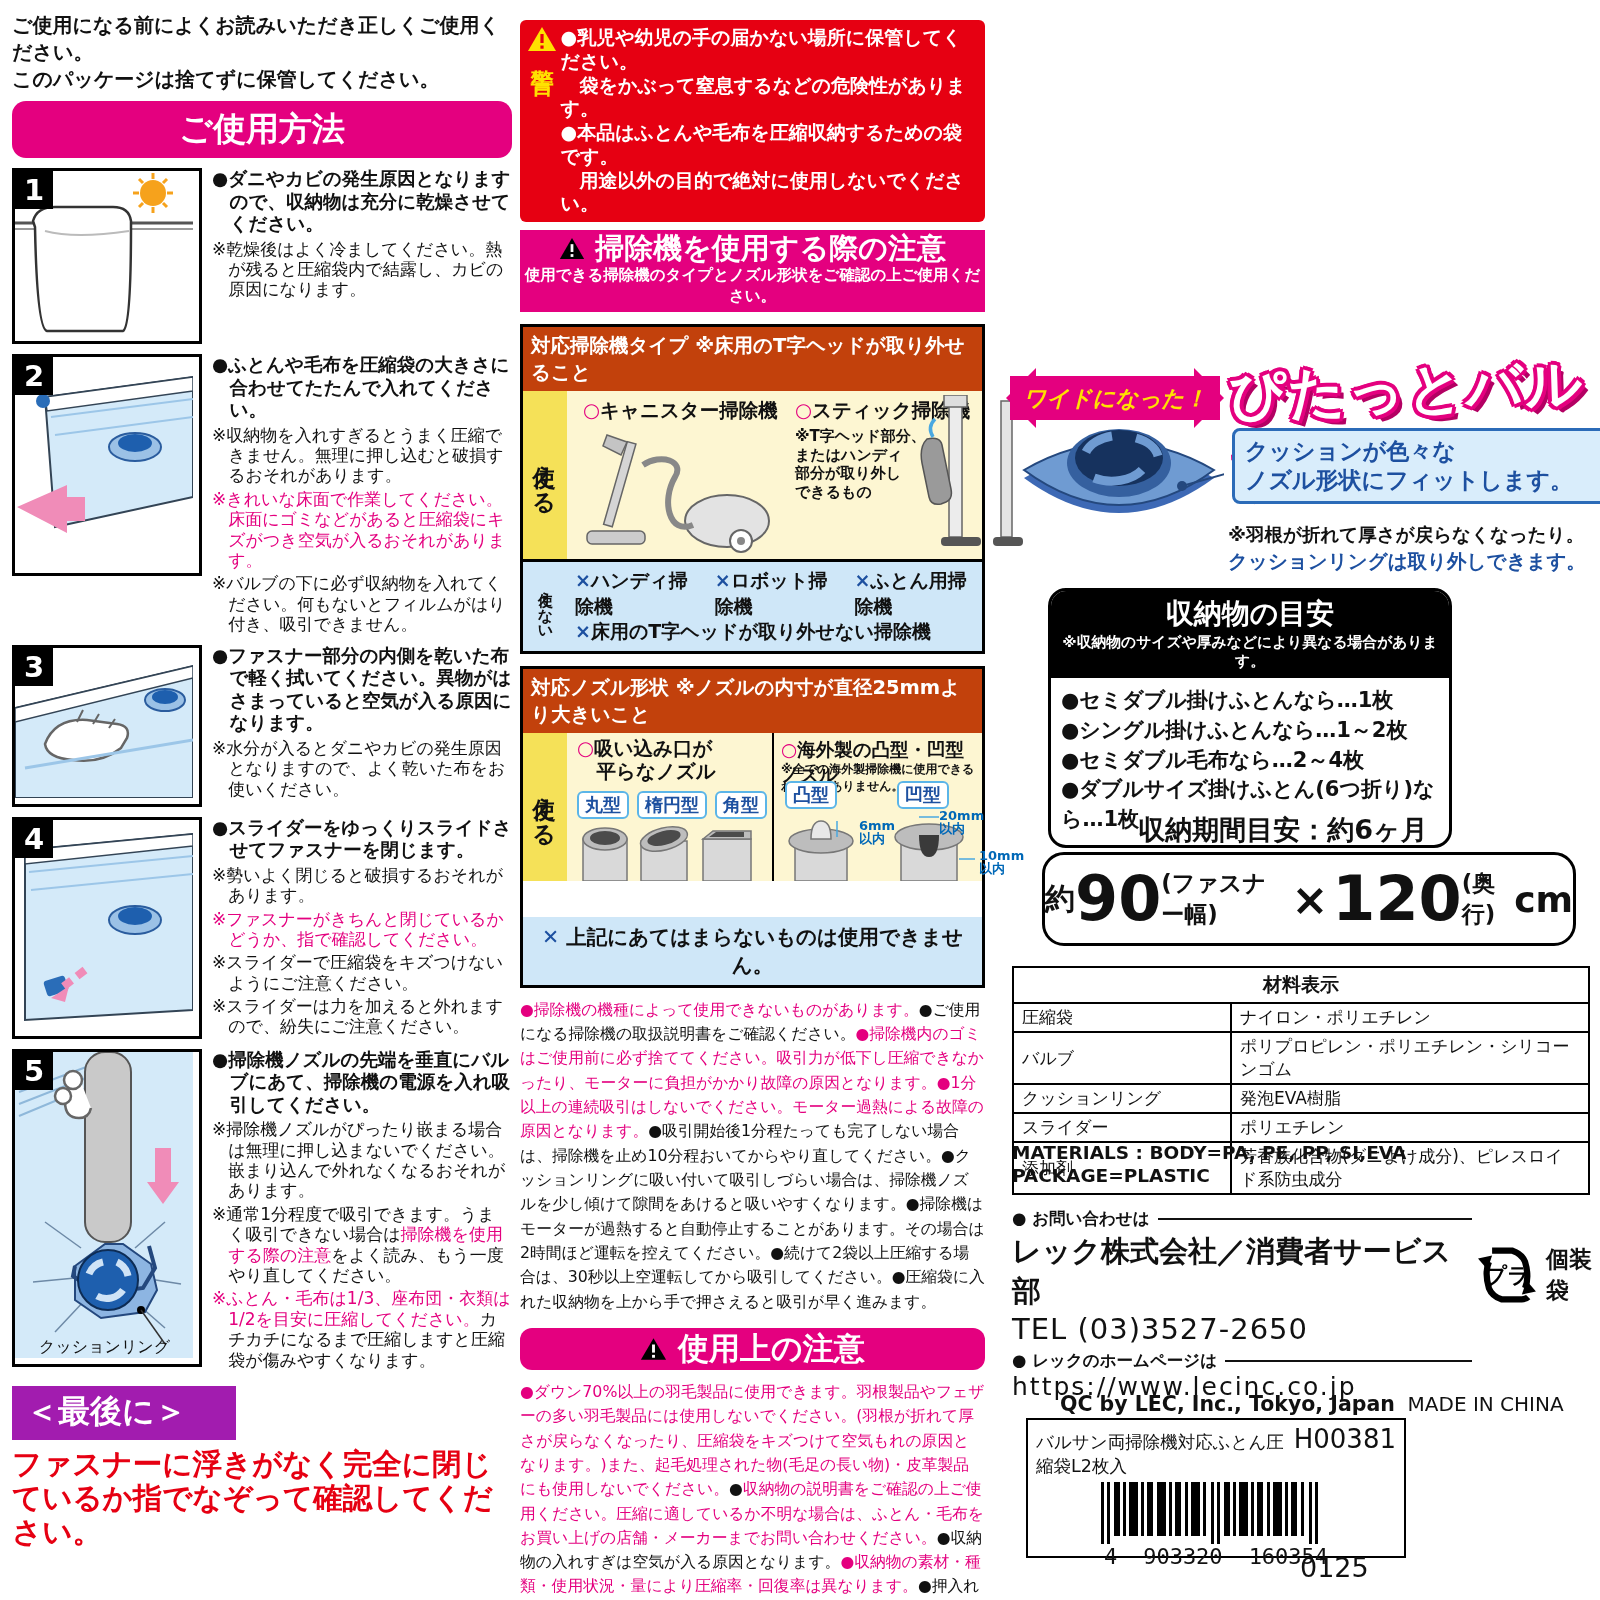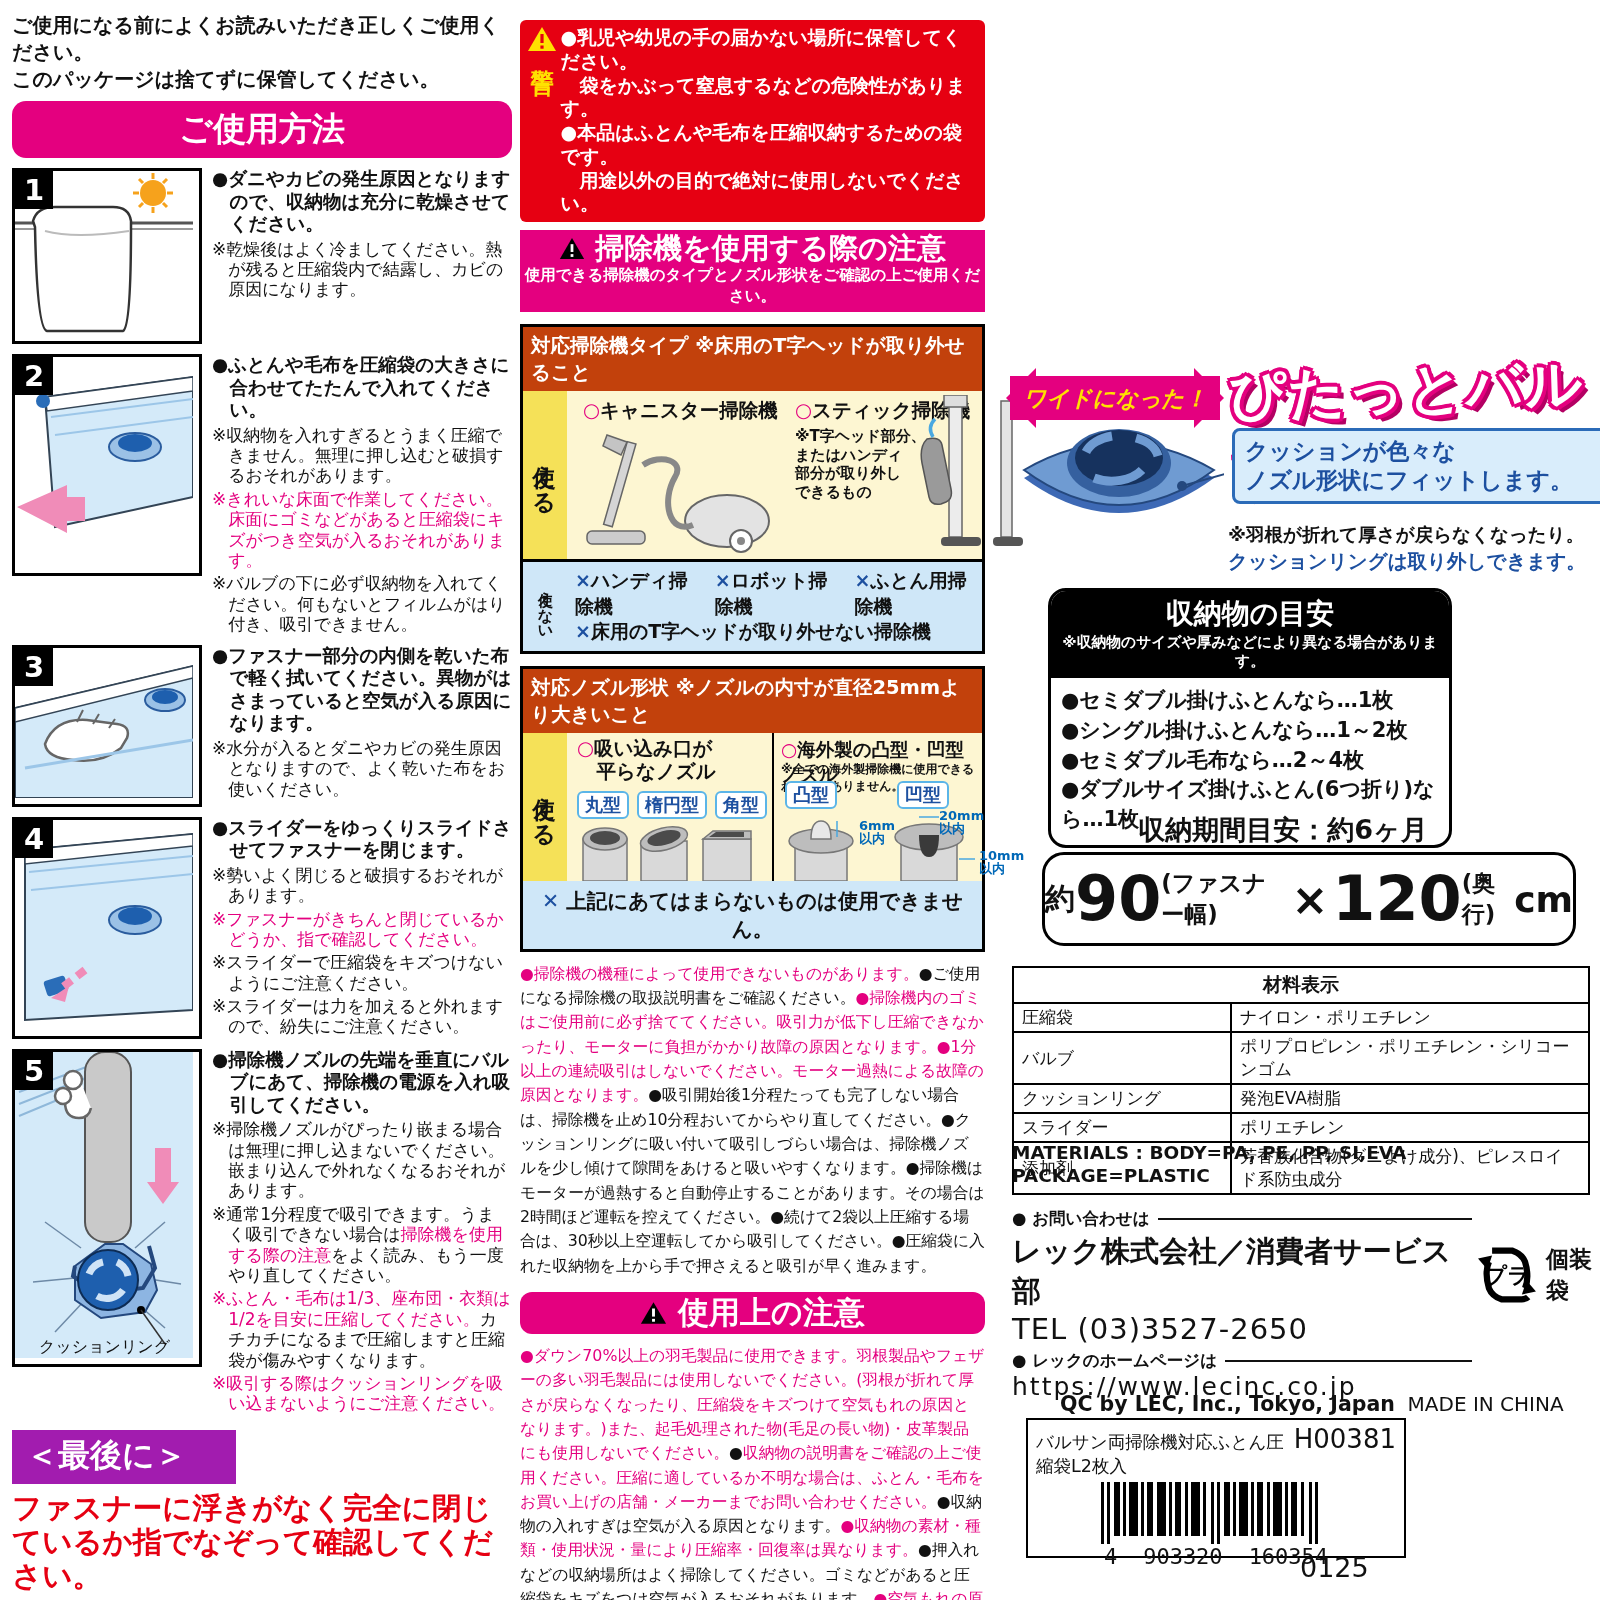--- a/index.html
+++ b/index.html
@@ -41,21 +41,21 @@
   .yellow{background:#f5e158;} .pale-yellow{background:#fdf6d2;} .pale-blue{background:#cfe7f8;}
   .usable-area{position:relative;height:168px;flex:1;}
   .use-title{position:absolute;font-weight:bold;font-size:19.5px;}
   .stick-note{position:absolute;font-weight:bold;font-size:15px;line-height:1.25;white-space:pre-line;}
   .unusable-area{flex:1;padding:6px 8px;}
   .unus-row{display:flex;gap:20px;}
   .unusable-item{font-weight:bold;font-size:19px;line-height:1.35;}
   .nozzle-body{position:relative;height:148px;flex:1;}
   .chip{display:inline-block;border:2px solid #5bb5e8;border-radius:6px;color:#1d50a0;
         font-weight:bold;font-size:18px;padding:0 6px;margin-right:8px;background:#fff;}
-  .noz-foot{background:#cfe7f8;text-align:center;font-weight:bold;font-size:20.5px;padding:6px 0;}
+  .noz-foot{background:#cfe7f8;text-align:center;font-weight:bold;font-size:20.5px;padding:6px 0;margin-top:36px;}
   .para{font-size:15.8px;line-height:1.54;margin-top:10px;text-align:left;}
   .dimtxt{position:absolute;color:#0068b7;font-weight:bold;font-size:13px;line-height:1.05;white-space:pre-line;}
   
   .col-right{position:absolute;left:1000px;top:0;width:600px;height:1537px;}
   .abs{position:absolute;}
   .wide-arrow{left:10px;top:376px;width:210px;height:44px;background:#e4007f;display:flex;
               align-items:center;justify-content:center;}
   .wide-arrow:before,.wide-arrow:after{content:"";position:absolute;top:-8px;border:30px solid transparent;}
   .wide-arrow:before{left:-34px;border-right-color:#e4007f;}
   .wide-arrow:after{right:-34px;border-left-color:#e4007f;}
@@ -241,21 +241,20 @@
           <line x1="126" y1="258" x2="150" y2="292" stroke="#333" stroke-width="1.5"></line>
         </svg>
         <div class="img-label">クッションリング</div>
       </div>
       <div class="step-text">
         <div class="step-main hang">●掃除機ノズルの先端を垂直にバルブにあて、掃除機の電源を入れ吸引してください。</div>
         <div>
             <div class="note hang"><span class="seg-k">※掃除機ノズルがぴったり嵌まる場合は無理に押し込まないでください。嵌まり込んで外れなくなるおそれがあります。</span></div>
             <div class="note hang"><span class="seg-k">※通常1分程度で吸引できます。うまく吸引できない場合は</span><span class="seg-p">掃除機を使用する際の注意</span><span class="seg-k">をよく読み、もう一度やり直してください。</span></div>
             <div class="note hang"><span class="seg-p">※ふとん・毛布は1/3、座布団・衣類は1/2を目安に圧縮してください。</span><span class="seg-k">カチカチになるまで圧縮しますと圧縮袋が傷みやすくなります。</span></div>
-            <div class="note hang"><span class="seg-p">※吸引する際はクッションリングを吸い込まないようにご注意ください。</span></div>
           </div>
       </div>
     </div>
 
     <div class="final-header">＜最後に＞</div>
     <div class="final-warning">ファスナーに浮きがなく完全に閉じているか指でなぞって確認してください。</div>
 
   </div>
 
   <div class="col-mid">

